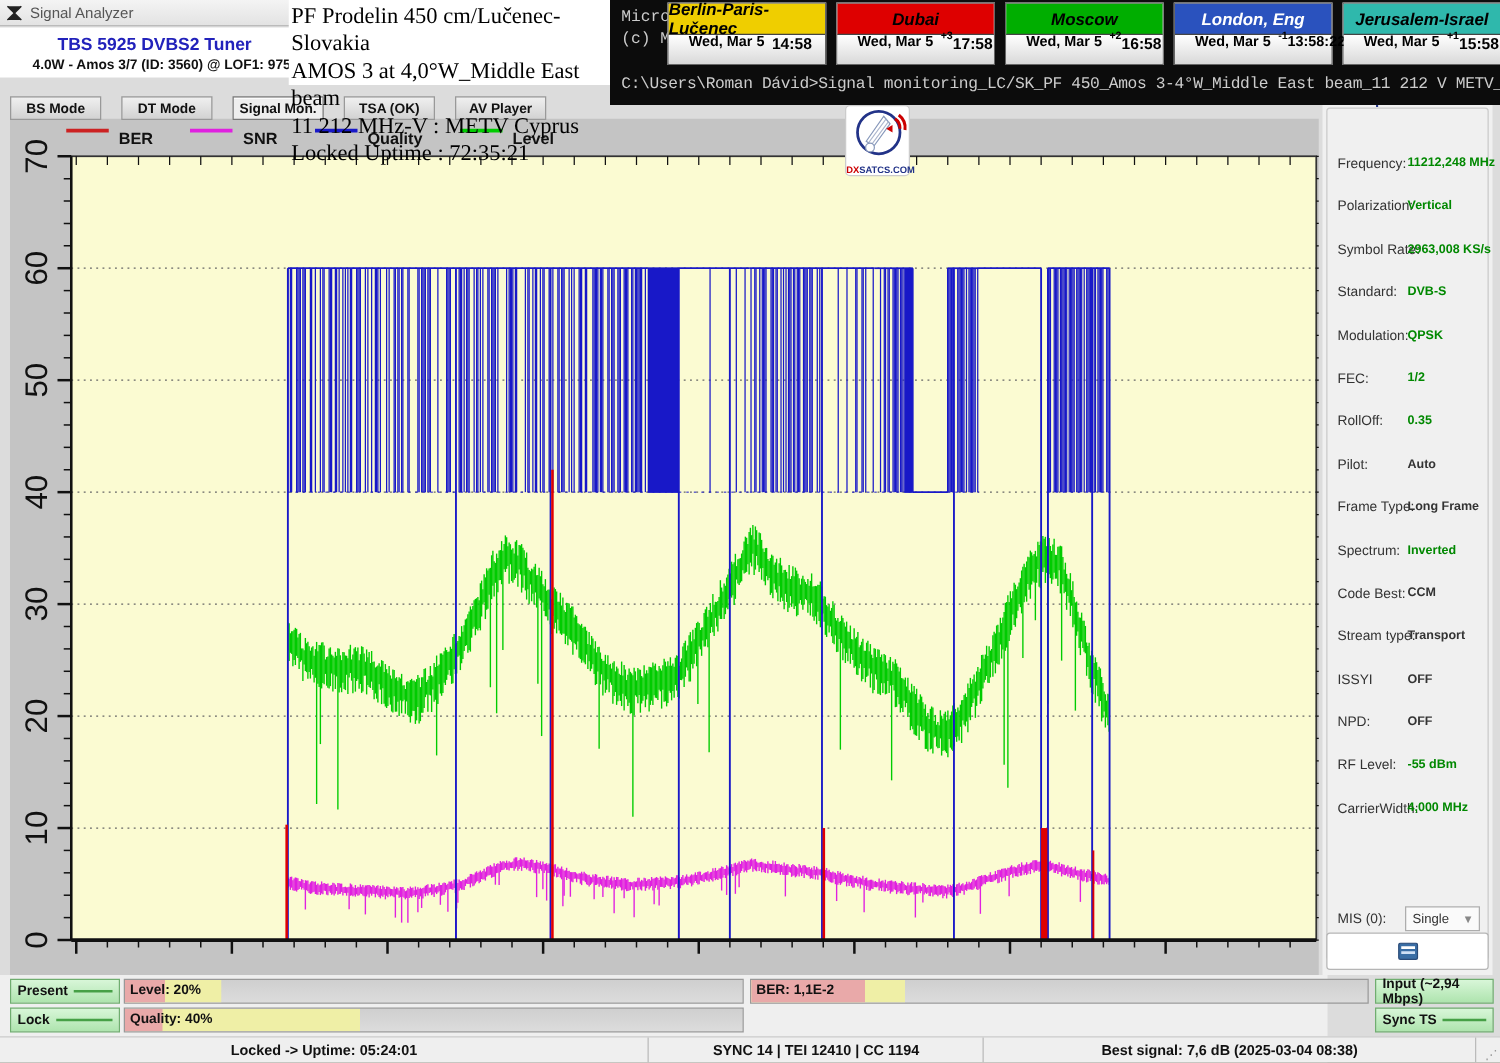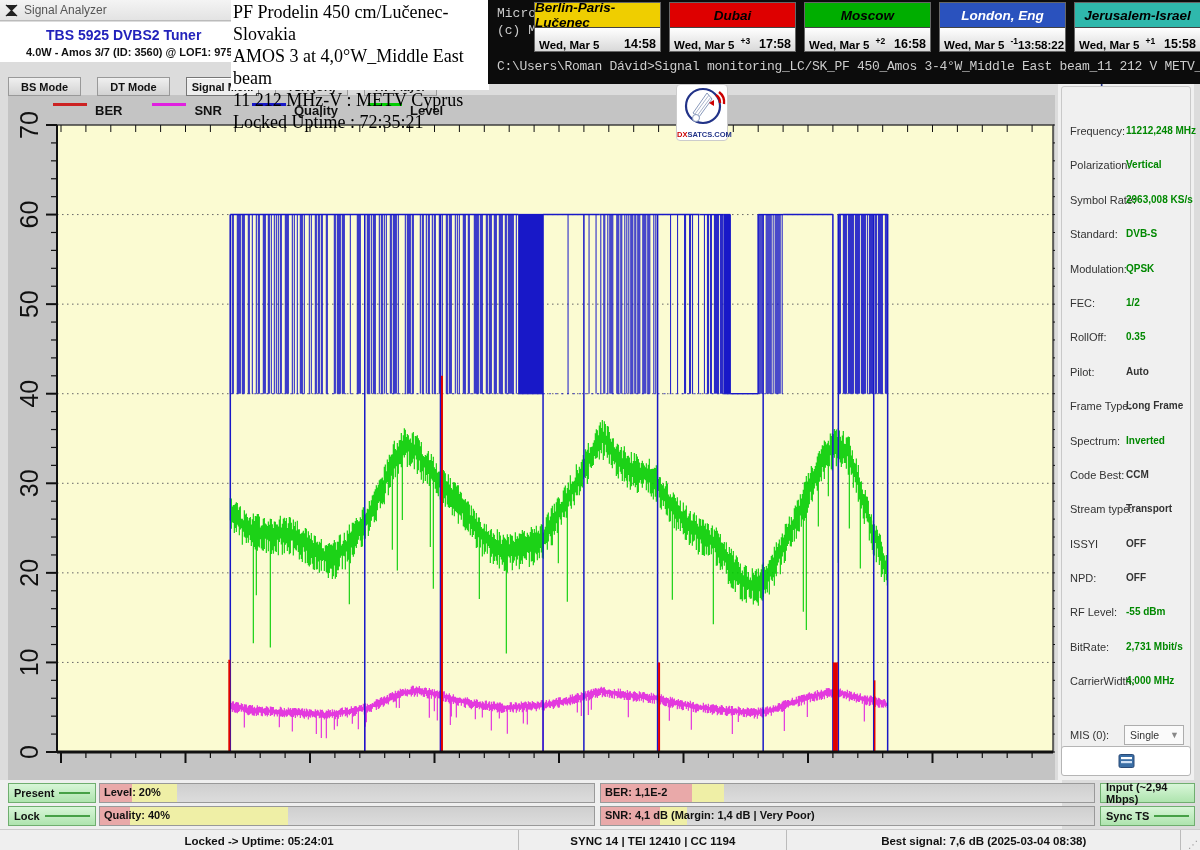--- a/index.html
+++ b/index.html
@@ -11,35 +11,35 @@
   #titlebar .t{font-size:12px;color:#555;}
   #tunerband{position:absolute;left:0;top:22px;width:488px;height:40px;background:#fff;}
   #tunername{position:absolute;left:46px;top:5px;font-size:14px;font-weight:bold;color:#2222BB;}
   #tunerinfo{position:absolute;left:26px;top:24px;font-size:11px;font-weight:bold;color:#111;}
   
   #tabbar{position:absolute;left:8px;top:77px;height:19px;display:flex;gap:16px;z-index:1;}
   .tab{width:73px;height:19px;background:linear-gradient(#f0f0f0,#d2d2d2);border:1px solid #999;
        box-sizing:border-box;font-size:11px;font-weight:bold;color:#111;display:flex;align-items:center;justify-content:center;}
   .tab.active{background:#eee;border-color:#777;box-shadow:inset 0 1px 0 #fff;}
   
-  #annotation{position:absolute;left:231px;top:0;width:258px;height:90px;background:#fff;z-index:3;
+  #annotation{position:absolute;left:231px;top:0;width:258px;height:68px;background:#fff;z-index:3;
       font-family:"Liberation Serif",serif;font-size:18px;line-height:22px;color:#000;padding:1px 0 0 2px;box-sizing:border-box;}
   
   #terminal{position:absolute;left:488px;top:0;width:712px;height:84px;background:#0C0C0C;z-index:4;
      font-family:"Liberation Mono","DejaVu Sans Mono",monospace;color:#CCCCCC;font-size:13px;}
   #terminal .ln{position:absolute;left:9px;}
   #terminal .l0{top:6px;} #terminal .l1{top:23px;}
   #terminal .prompt{position:absolute;left:9px;top:59px;white-space:nowrap;letter-spacing:-0.3px;}
   
   #clocks{position:absolute;left:534px;top:2px;display:flex;gap:8px;z-index:5;}
   .clock{width:125px;border:1px solid #666;background:#fff;}
   .clock .hd{height:24px;display:flex;align-items:center;justify-content:center;
       font-style:italic;font-weight:bold;font-size:13.5px;border-bottom:1px solid #444;}
-  .clock .bd{height:23px;background:linear-gradient(#ffffff,#d9d9d9);display:flex;align-items:flex-end;
-      padding:0 4px;font-weight:bold;font-size:11.5px;color:#000;position:relative;}
+  .clock .bd{height:23px;background:linear-gradient(#ffffff,#d9d9d9);display:flex;align-items:flex-start;
+      padding:0 16px;font-weight:bold;font-size:11.5px;color:#000;position:relative;}
   .clock .date{white-space:nowrap;}
   .clock .off{font-size:8.5px;position:relative;top:-5px;margin-left:6px;}
   .clock .tm{margin-left:auto;font-size:12.5px;white-space:nowrap;}
   
   #logo{position:absolute;left:676px;top:84px;width:52px;height:57px;background:#fff;border:1px solid #ccc;
      border-radius:4px;z-index:2;text-align:right;box-sizing:border-box;}
   #logo .txt{font-size:7.5px;font-weight:bold;letter-spacing:0;line-height:8px;}
   #logo .dx{color:#CC0000;} #logo .rest{color:#223388;}
   
   #chart{position:absolute;left:8px;top:95px;width:1047px;height:685px;background:#C4C4C4;}
@@ -2043,24 +2043,20 @@
           </div>
           <div class="sbrow">
             <span class="lb">NPD:</span>
             <span class="vl vblack">OFF</span>
           </div>
           <div class="sbrow">
             <span class="lb">RF Level:</span>
             <span class="vl vgreen">-55 dBm</span>
           </div>
           <div class="sbrow">
-            <span class="lb">BitRate:</span>
-            <span class="vl vgreen">2,731 Mbit/s</span>
-          </div>
-          <div class="sbrow">
             <span class="lb">CarrierWidth:</span>
             <span class="vl vgreen">4,000 MHz</span>
           </div>
         </div>
       <div id="misrow">
         <div id="mislabel">MIS (0):</div>
         <div id="misbox">
           <span>Single</span>
           <span class="chev">▼</span>
         </div>
@@ -2094,25 +2090,20 @@
       </div>
 
     <div class="pill" style="left:8px;top:26px;width:88px;">
       <span>Lock</span>
       </div>
     <div class="pbar" style="left:99px;top:26px;width:496px;">
       <div class="fy" style="width: 38%;"></div>
       <div class="fp" style="width: 6%;"></div>
       <div class="lbl">Quality: 40%</div>
       </div>
-    <div class="pbar" style="left:600px;top:26px;width:495px;">
-      <div class="fy" style="width: 17.5%;"></div>
-      <div class="fp" style="width: 12%;"></div>
-      <div class="lbl">SNR: 4,1 dB (Margin: 1,4 dB | Very Poor)</div>
-      </div>
     <div class="pill" style="left:1100px;top:26px;width:95px;">
       <span>Sync TS</span>
       </div>
   </div>
 
   <div id="statusbar">
     <div class="scell" id="sc0">Locked -&gt; Uptime: 05:24:01</div>
     <div class="scell" id="sc1">SYNC 14 | TEI 12410 | CC 1194</div>
     <div class="scell" id="sc2">Best signal: 7,6 dB (2025-03-04 08:38)</div>
     <div id="grip">⋰</div>

